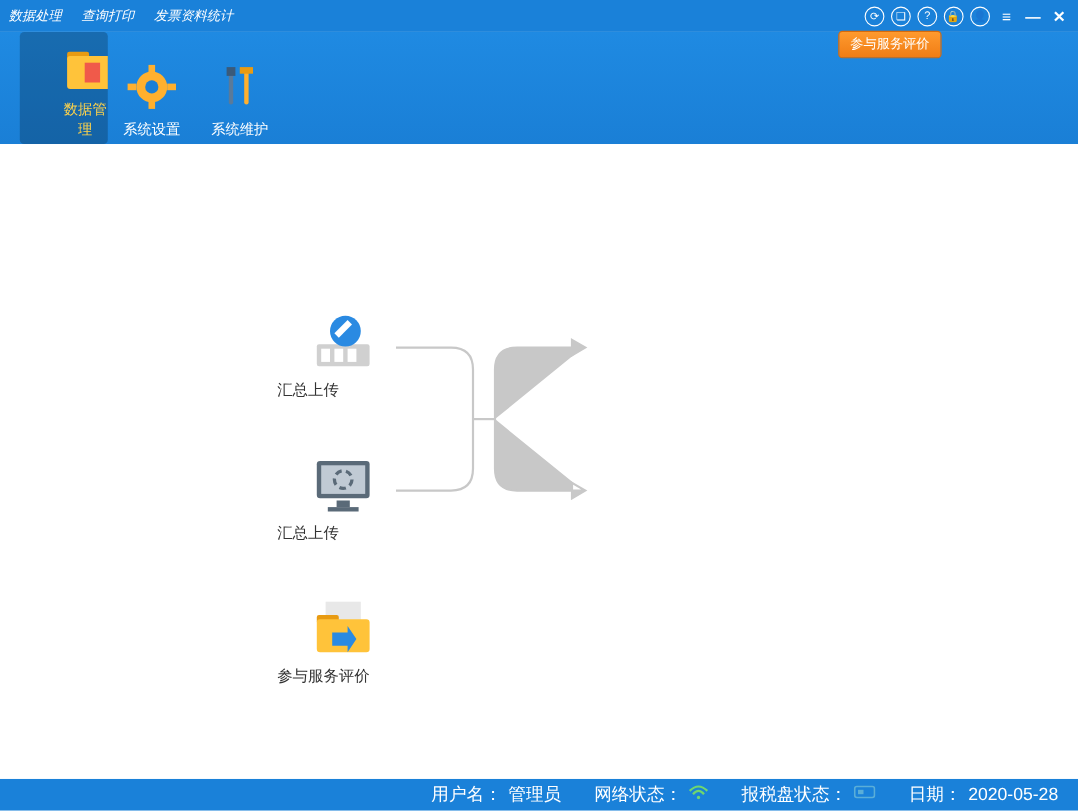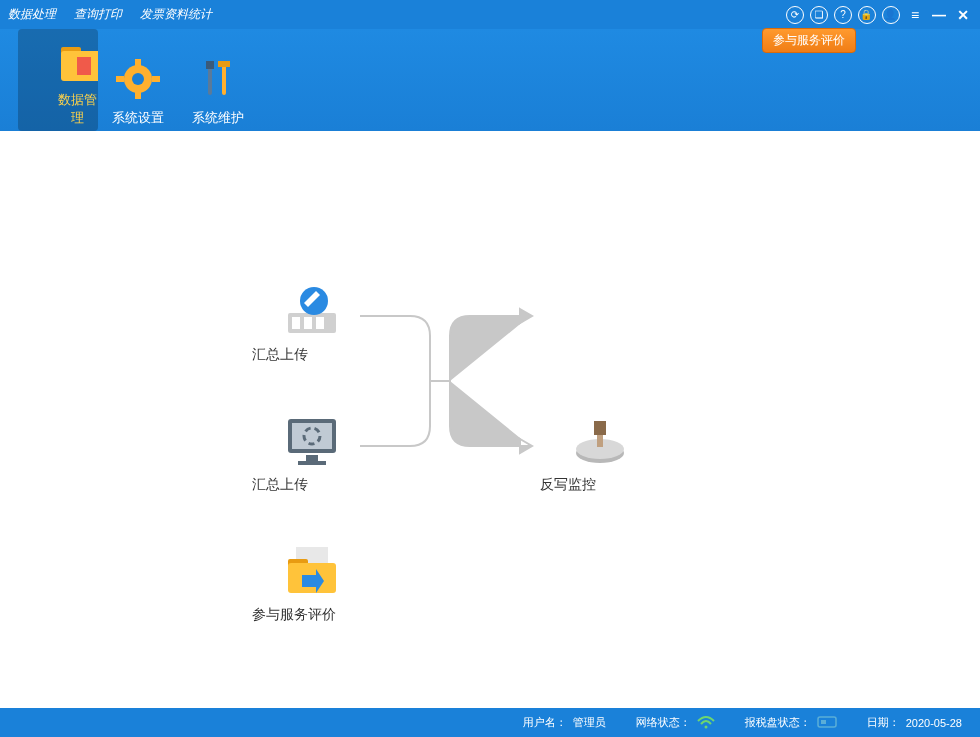--- a/index.html
+++ b/index.html
@@ -21,21 +21,21 @@
 .ribbon .title-block .t1 { font-size: 20px; }
 .ribbon .title-block .t1 small { font-size: 12px; }
 .ribbon .title-block .t2 { font-size: 13px; margin-top: 4px; }
 .eval-btn { position: absolute; top: -1px; right: 124px; background: linear-gradient(#ff9a2e,#f07d15); border: 1px solid #d96b0a; color: #fff; font-size: 12px; padding: 3px 10px; border-radius: 4px; cursor: pointer; }
 
 .content { height: 577px; background: #fff; position: relative; }
 .item { position: absolute; width: 120px; cursor: pointer; }
 .item .ic { height: 58px; display: flex; align-items: center; justify-content: center; }
 .item .lbl { font-size: 14px; color: #333; margin-top: 6px; line-height: 1.3; }
 
-.statusbar { height: 29px; background: #1a81d9; display: flex; align-items: center; justify-content: flex-end; gap: 30px; padding: 0 18px; color: #fff; font-size: 11px; }
+.statusbar { height: 29px; background: #1a81d9; display: flex; align-items: center; justify-content: flex-end; gap: 30px; padding: 0 18px; color: #fff; font-size: 16px; }
 .statusbar .seg { display: flex; align-items: center; gap: 6px; }
 
 .connector { position: absolute; stroke: #c8c8c8; stroke-width: 2; fill: none; }
 </style>
 </head>
 <body>
 
 <div class="titlebar">
   <div class="menu">
     <span>数据处理</span>
@@ -141,31 +141,20 @@
           <rect x="14" y="4" width="32" height="22" fill="#e8e8e8"></rect>
           <rect x="6" y="16" width="20" height="8" rx="2" fill="#e89b12"></rect>
           <rect x="6" y="20" width="48" height="30" rx="3" fill="#ffc33a"></rect>
           <path d="M24,28 L24,42 L18,42 L30,50 L42,42 L36,42 L36,28 Z" fill="#2a8ae2" transform="rotate(-90 30 38)"></path>
         </svg>
     </div>
     <div class="lbl">参与服务评价</div>
   </div>
 
 
-  <div class="item" style="left:540px; top:280px;">
-    <div class="ic">
-      <svg width="60" height="54">
-          <ellipse cx="30" cy="40" rx="24" ry="10" fill="#b8b8b8"></ellipse>
-          <ellipse cx="30" cy="36" rx="24" ry="10" fill="#d8d8d8"></ellipse>
-          <rect x="24" y="8" width="12" height="14" fill="#8a6a4a"></rect>
-          <rect x="27" y="22" width="6" height="12" fill="#c0a080"></rect>
-        </svg>
-    </div>
-    <div class="lbl">反写监控</div>
-  </div>
 </div>
 
 <div class="statusbar">
   <div class="seg">
     <span>用户名：</span>
       <span>管理员</span>
   </div>
   <div class="seg">
     <span>网络状态：</span>
     <span>

